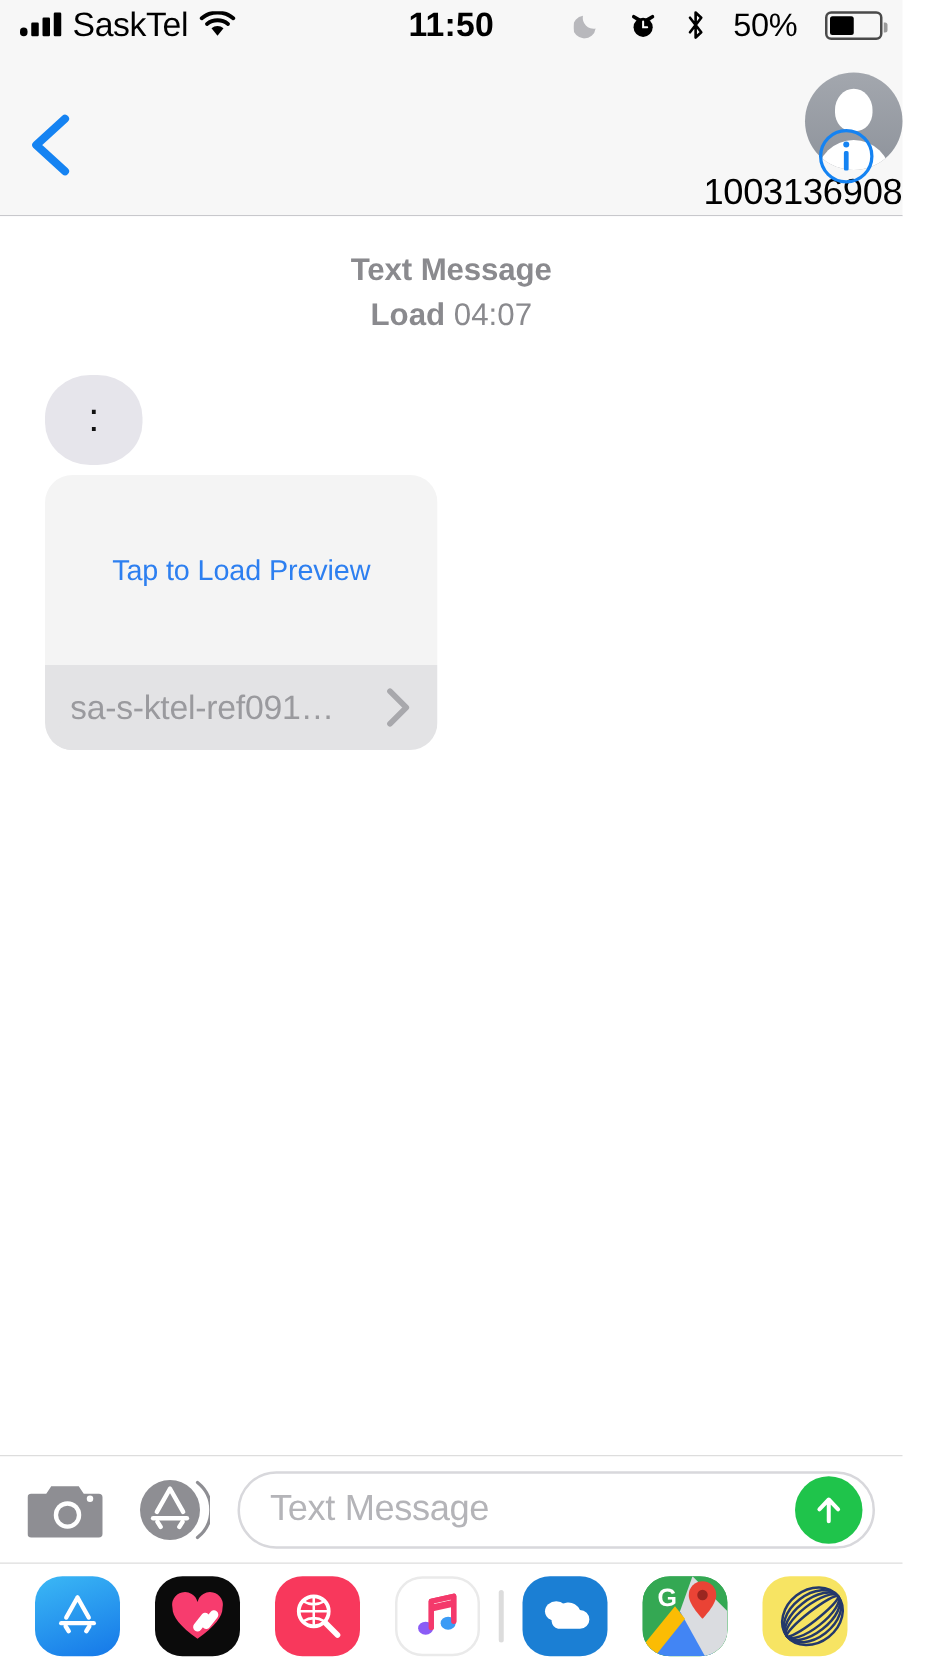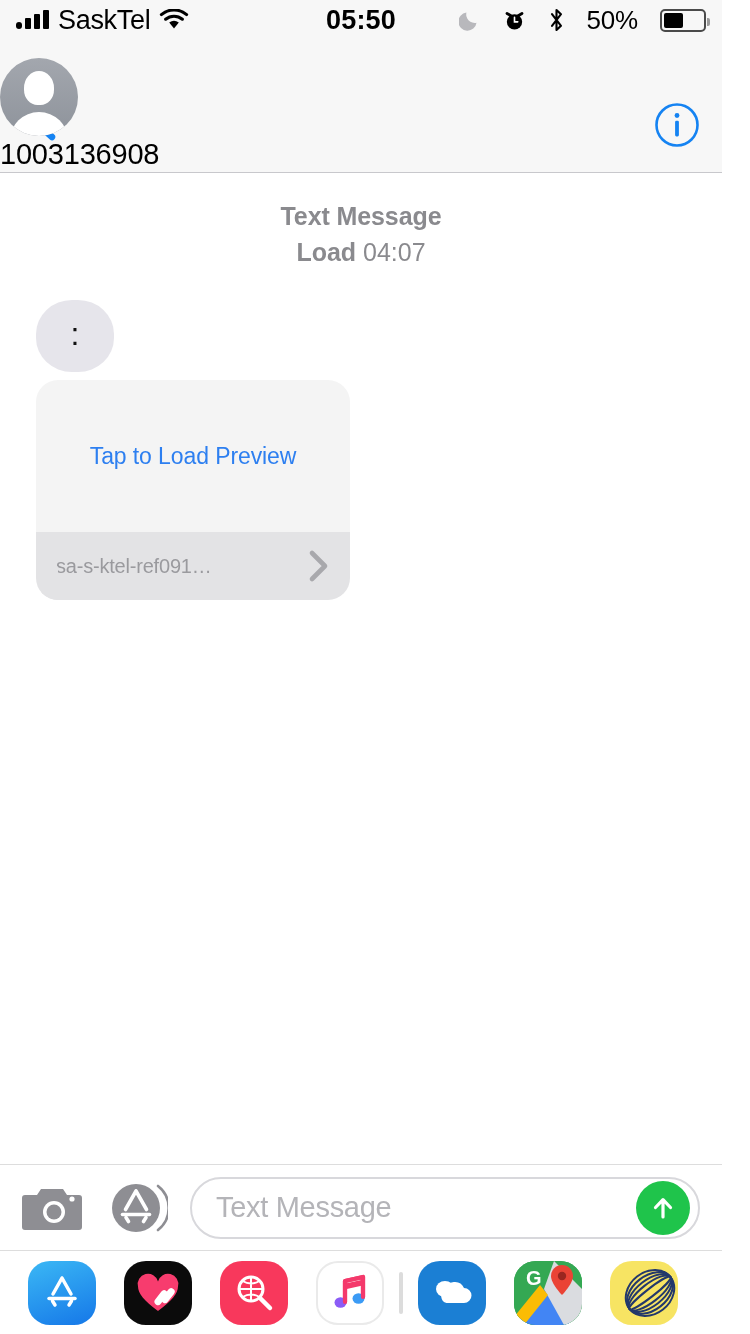--- a/index.html
+++ b/index.html
@@ -40,22 +40,22 @@
   .batt-fill { height:100%; background:#000; border-radius:2px; }
 
   
   .nav-bar {
     height:133px; flex:0 0 133px; background:#F7F7F7;
     border-bottom:1px solid #C8C8CC; position:relative;
     display:flex; align-items:center;
   }
   .back-btn { position:absolute; left:18px; top:50px; width:48px; height:52px; cursor:pointer; }
   .nav-center {
-    position:absolute; left:0; right:16px; top:18px;
-    display:flex; flex-direction:column; align-items:flex-start; gap:2px; cursor:pointer;
+    position:absolute; left:0; right:0; top:18px;
+    display:flex; flex-direction:column; align-items:flex-end; gap:2px; cursor:pointer;
   }
   .avatar { width:78px; height:78px; border-radius:50%; background:linear-gradient(#A3A7AE,#8E939B); position:relative; overflow:hidden; }
   .avatar .head { position:absolute; left:50%; top:13px; transform:translateX(-50%); width:30px; height:34px; background:#fff; border-radius:50% 50% 45% 45%; }
   .avatar .body { position:absolute; left:50%; bottom:-16px; transform:translateX(-50%); width:58px; height:40px; background:#fff; border-radius:50% 50% 0 0 / 70% 70% 0 0; }
   .nav-title { font-size:29px; color:#000; letter-spacing:-0.2px; }
   .info-btn { position:absolute; right:22px; top:62px; width:46px; height:46px; cursor:pointer; }
 
   
   .convo { flex:1 1 auto; background:#fff; position:relative; overflow:hidden; padding-top:26px; }
   .msg-header { text-align:center; line-height:1.42; }
@@ -77,21 +77,21 @@
   }
   .link-top {
     background:#F4F4F4; height:152px;
     display:flex; align-items:center; justify-content:center;
   }
   .link-top span { font-size:23px; color:#2D7FF0; letter-spacing:-0.1px; }
   .link-caption {
     background:#E3E3E5; height:68px; display:flex; align-items:center;
     padding:0 18px 0 20px; gap:6px;
   }
-  .link-caption .url { flex:1; font-size:20px; color:#9A9A9E; letter-spacing:-0.2px; white-space:nowrap; overflow:hidden; }
+  .link-caption .url { flex:1; font-size:27px; color:#9A9A9E; letter-spacing:-0.2px; white-space:nowrap; overflow:hidden; }
   .tail { position:absolute; left:-12px; bottom:0; width:34px; height:34px; }
 
   
   .input-bar {
     flex:0 0 86px; background:#FFFFFF; border-top:1px solid #DDDDDD;
     display:flex; align-items:center; padding:0 22px; gap:22px;
   }
   .camera-btn { width:64px; height:50px; cursor:pointer; flex:0 0 auto; }
   .appstore-btn { width:60px; height:60px; cursor:pointer; flex:0 0 auto; position:relative; }
   .text-field {
@@ -125,21 +125,21 @@
           <i></i>
       </div>
       <div class="carrier">SaskTel</div>
       <svg class="wifi" viewBox="0 0 30 22">
         <path d="M15 19.5 L10.2 13.6 A7.6 7.6 0 0 1 19.8 13.6 Z" fill="#000"></path>
         <path d="M6.6 10.2 A13.2 13.2 0 0 1 23.4 10.2" stroke="#000" stroke-width="3.1" fill="none" stroke-linecap="round"></path>
         <path d="M2.4 5.6 A19.4 19.4 0 0 1 27.6 5.6" stroke="#000" stroke-width="3.1" fill="none" stroke-linecap="round"></path>
       </svg>
     </div>
 
-    <div class="sb-center">05:50</div>
+    <div class="sb-center">11:50</div>
 
     <div class="sb-right">
       <svg class="moon" viewBox="0 0 22 22">
         <path d="M17.5 13.8 A8.6 8.6 0 0 1 7.4 3.6 A9.1 9.1 0 1 0 17.5 13.8 Z" fill="#B8B8BC"></path>
       </svg>
       <svg class="alarm" viewBox="0 0 24 24">
         <circle cx="12" cy="13.4" r="8" fill="#000"></circle>
         <path d="M4.2 4.6 L8.6 7.2 M19.8 4.6 L15.4 7.2" stroke="#000" stroke-width="3" stroke-linecap="round"></path>
         <path d="M12 8.6 L12 13.4 L15.4 13.4" stroke="#fff" stroke-width="1.7" fill="none" stroke-linecap="round"></path>
       </svg>

